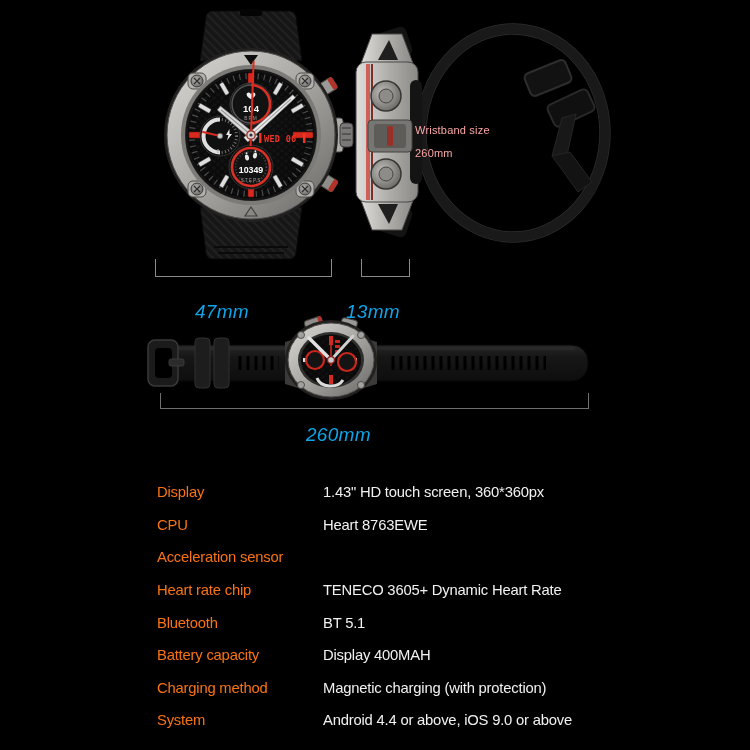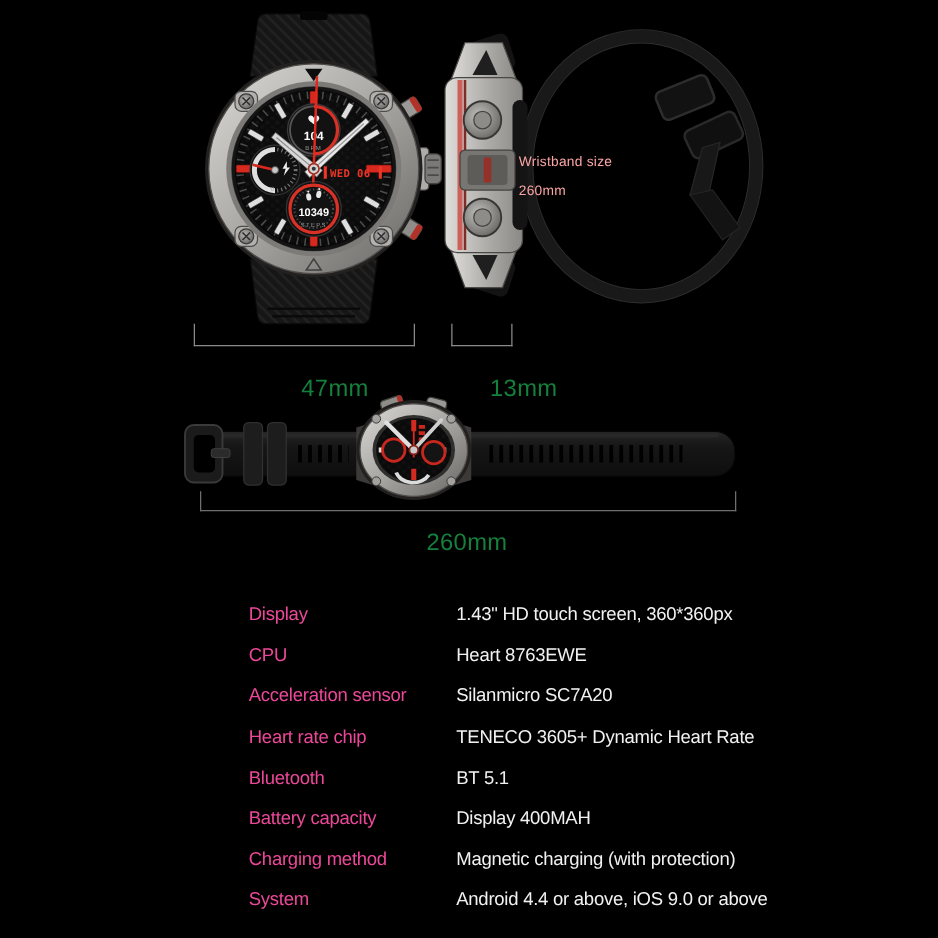--- a/index.html
+++ b/index.html
@@ -3,24 +3,24 @@
 <meta charset="utf-8">
 <style>
   html,body{margin:0;padding:0;background:#000;}
   .canvas{position:relative;width:750px;height:750px;background:#000;overflow:hidden;
           font-family:"Liberation Sans", sans-serif;}
   .abs{position:absolute;}
   .note{left:415px;top:119px;font-size:11px;line-height:23px;color:#fca5a5;letter-spacing:.2px;}
   .note span{display:block;}
   .bracket{position:absolute;border:1px solid #8a8a8a;border-top:none;}
   .bracket.dim{border-color:#6f6f6f;}
-  .dim-label{position:absolute;width:100px;text-align:right;font-size:19px;color:#15803d;letter-spacing:.3px;}
+  .dim-label{position:absolute;width:100px;text-align:left;font-size:19px;color:#0ea5e9;letter-spacing:.3px;font-style:italic;}
   .specs{position:absolute;left:157px;top:476px;width:470px;}
   .spec-row{display:flex;height:32.6px;align-items:center;}
-  .spec-label{width:166px;flex:none;font-size:14.8px;color:#ec4899;letter-spacing:-.2px;margin-left:42px;}
+  .spec-label{width:166px;flex:none;font-size:14.8px;color:#f97316;letter-spacing:-.2px;}
   .spec-value{flex:1;font-size:14.8px;color:#f1f1f1;letter-spacing:-.2px;white-space:nowrap;}
   svg{display:block;}
 </style>
 </head>
 <body>
 
 <div class="canvas">
 
   <svg class="abs" style="left:148px;top:5px" width="210" height="258" viewBox="0 0 210 258">
     <defs>
@@ -291,21 +291,20 @@
     <div class="spec-row">
       <div class="spec-label">Display</div>
       <div class="spec-value">1.43" HD touch screen, 360*360px</div>
     </div>
     <div class="spec-row">
       <div class="spec-label">CPU</div>
       <div class="spec-value">Heart 8763EWE</div>
     </div>
     <div class="spec-row">
       <div class="spec-label">Acceleration sensor</div>
-      <div class="spec-value">Silanmicro SC7A20</div>
     </div>
     <div class="spec-row">
       <div class="spec-label">Heart rate chip</div>
       <div class="spec-value">TENECO 3605+ Dynamic Heart Rate</div>
     </div>
     <div class="spec-row">
       <div class="spec-label">Bluetooth</div>
       <div class="spec-value">BT 5.1</div>
     </div>
     <div class="spec-row">

